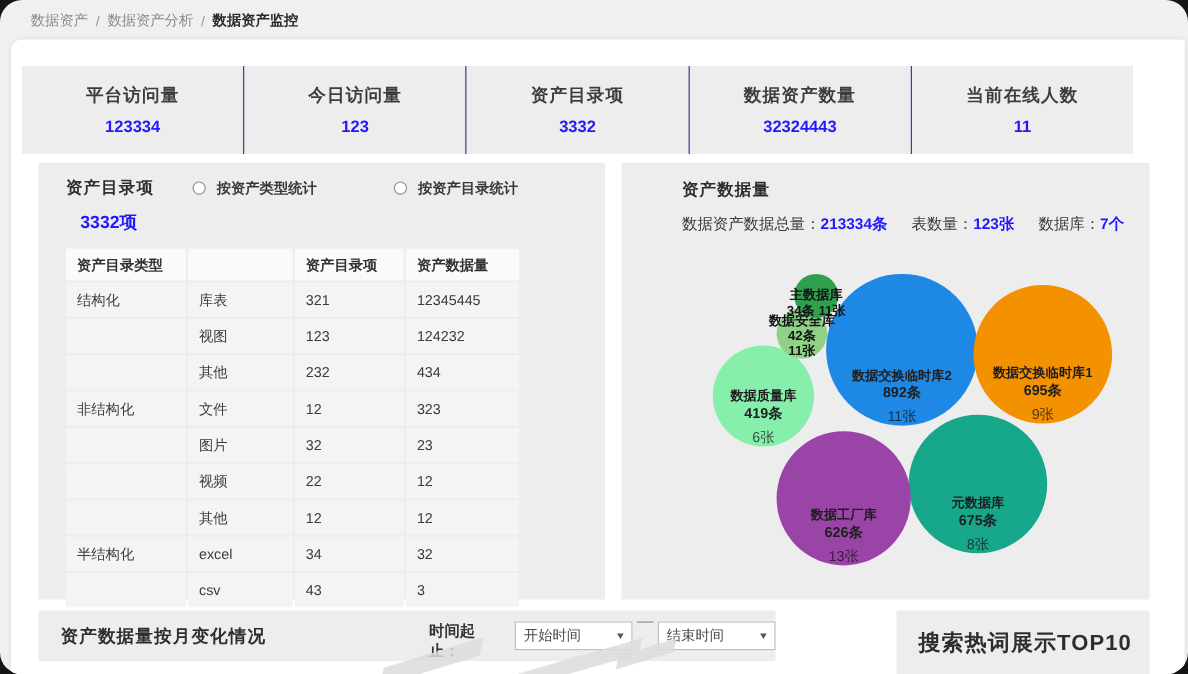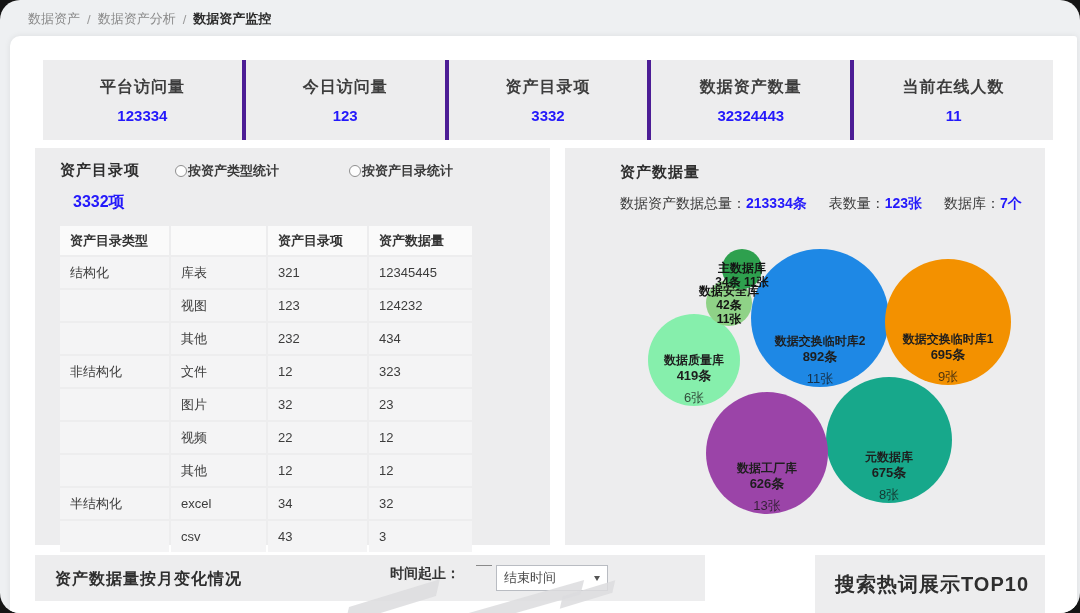--- a/index.html
+++ b/index.html
@@ -21,31 +21,31 @@
   .breadcrumb{
     position:absolute;left:28px;top:9px;height:20px;display:flex;align-items:center;
     font-size:13px;color:#8a8a8a;z-index:5;
   }
   .bc-item{cursor:default;}
   .bc-sep{margin:0 7px;color:#9a9a9a;}
   .bc-current{color:#2b2b2b;font-weight:bold;}
   
   .panel{position:absolute;background:#ededee;z-index:2;}
   
-  .stats{left:43px;top:60px;width:1010px;height:80px;display:flex;}
+  .stats{left:20px;top:60px;width:1010px;height:80px;display:flex;}
   .stat{flex:1;display:flex;flex-direction:column;align-items:center;justify-content:center;gap:9px;}
-  .stat + .stat{border-left:4px solid #4c1d95;}
+  .stat + .stat{border-left:1px solid #4c1d95;}
   .stat-label{font-size:16px;font-weight:bold;color:#3d3d3d;letter-spacing:1px;}
   .stat-value{font-size:15px;font-weight:bold;color:#2318fb;}
   
   .catalog{left:35px;top:148px;width:515px;height:397px;}
   .catalog-header{position:absolute;left:25px;top:13px;display:flex;align-items:center;}
   .panel-title{font-size:15px;font-weight:bold;color:#2e2e2e;letter-spacing:1px;}
   .radios{display:flex;margin-left:35px;gap:70px;}
-  .radio{display:flex;align-items:center;gap:1px;cursor:pointer;}
+  .radio{display:flex;align-items:center;gap:10px;cursor:pointer;}
   .radio-circle{width:12px;height:12px;border-radius:50%;border:1.5px solid #8f8f8f;background:#fdfdfd;box-sizing:border-box;}
   .radio-label{font-size:13px;font-weight:bold;color:#3a3a3a;}
   .catalog-total{position:absolute;left:38px;top:44px;font-size:16px;font-weight:bold;color:#2318fb;}
   .ctable{position:absolute;left:25px;top:78px;width:412px;}
   .trow{display:flex;margin-bottom:2px;}
   .tcell{background:#f4f4f5;margin-right:2px;box-sizing:border-box;
          font-size:13px;color:#3c3c3c;padding:8px 0 8px 10px;height:31px;line-height:15px;}
   .thead .tcell{background:#fafafa;font-weight:bold;color:#333;height:29px;padding-top:7px;padding-bottom:7px;}
   .c0{width:110px;} .c1{width:96px;} .c2{width:100px;} .c3{width:104px;margin-right:0;}
   
@@ -256,20 +256,24 @@
             <div class="b-rec">34条 11张</div>
           </div>
         </div>
       </div>
   </section>
 
   <section class="panel monthly">
     <div class="monthly-title panel-title">资产数据量按月变化情况</div>
     <div class="time-controls">
       <span class="time-label">时间起止：</span>
+      <div class="dateinput">
+        <span class="ph">开始时间</span>
+        <span class="caret"></span>
+      </div>
       <div class="connector"></div>
       <div class="dateinput">
         <span class="ph">结束时间</span>
         <span class="caret"></span>
       </div>
     </div>
   </section>
 
   <section class="panel hotwords">
     <div class="hotwords-title panel-title">搜索热词展示TOP10</div>

